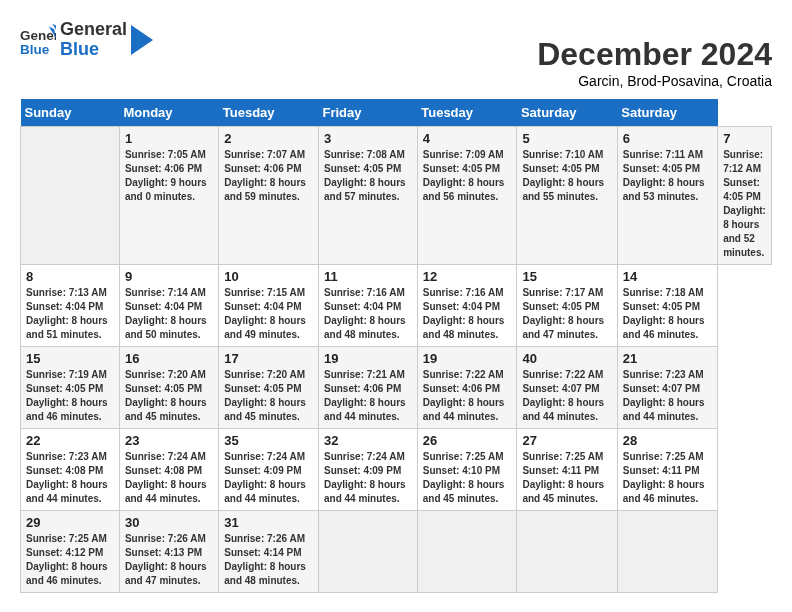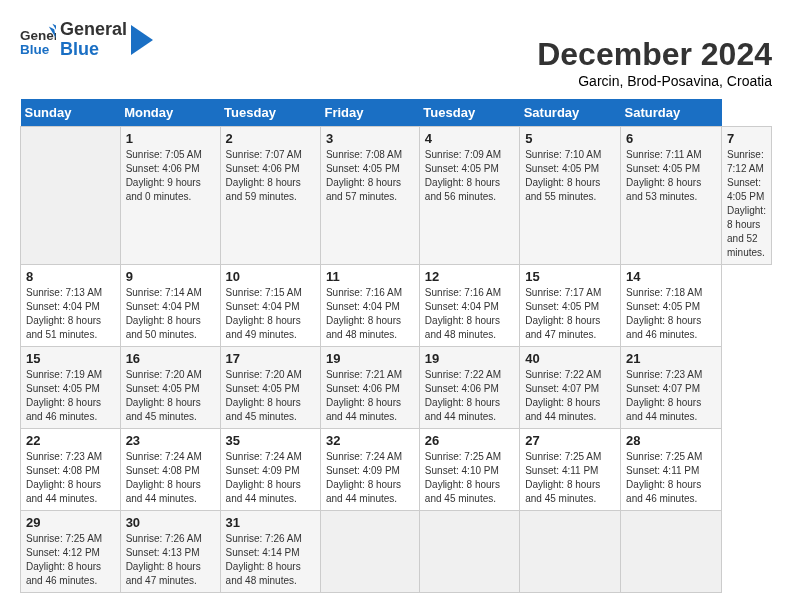--- a/index.html
+++ b/index.html
@@ -70,20 +70,21 @@
       font-size: 13px;
       font-weight: bold;
       color: #222;
       display: block;
       margin-bottom: 2px;
     }
     .day-info {
       font-size: 10px;
       color: #333;
       line-height: 1.4;
+      font-weight: bold;
     }
     .empty-cell {
       background: #f0f0f0 !important;
     }
   </style>
 </head>
 <body>
 
 <div class="header">
   <div class="logo">

